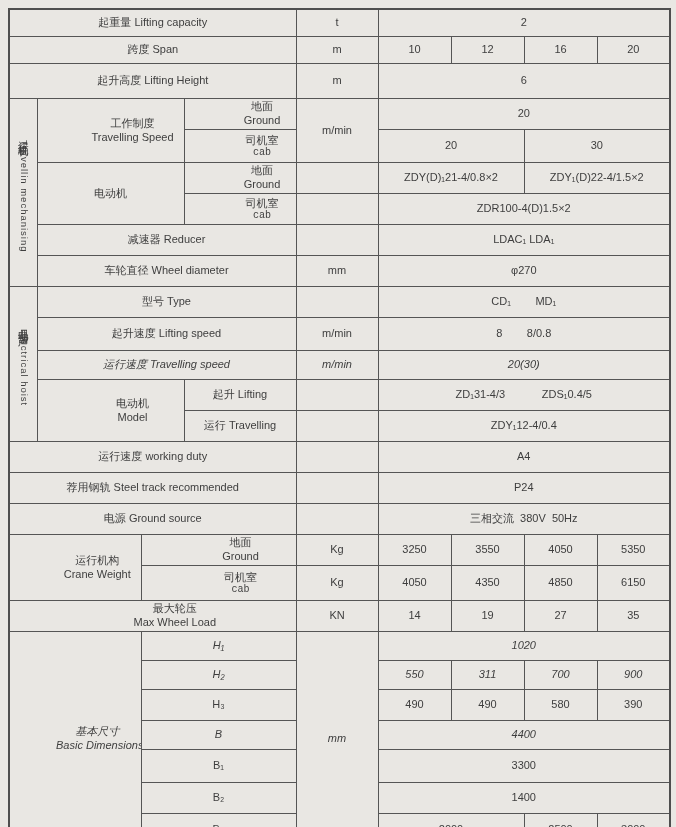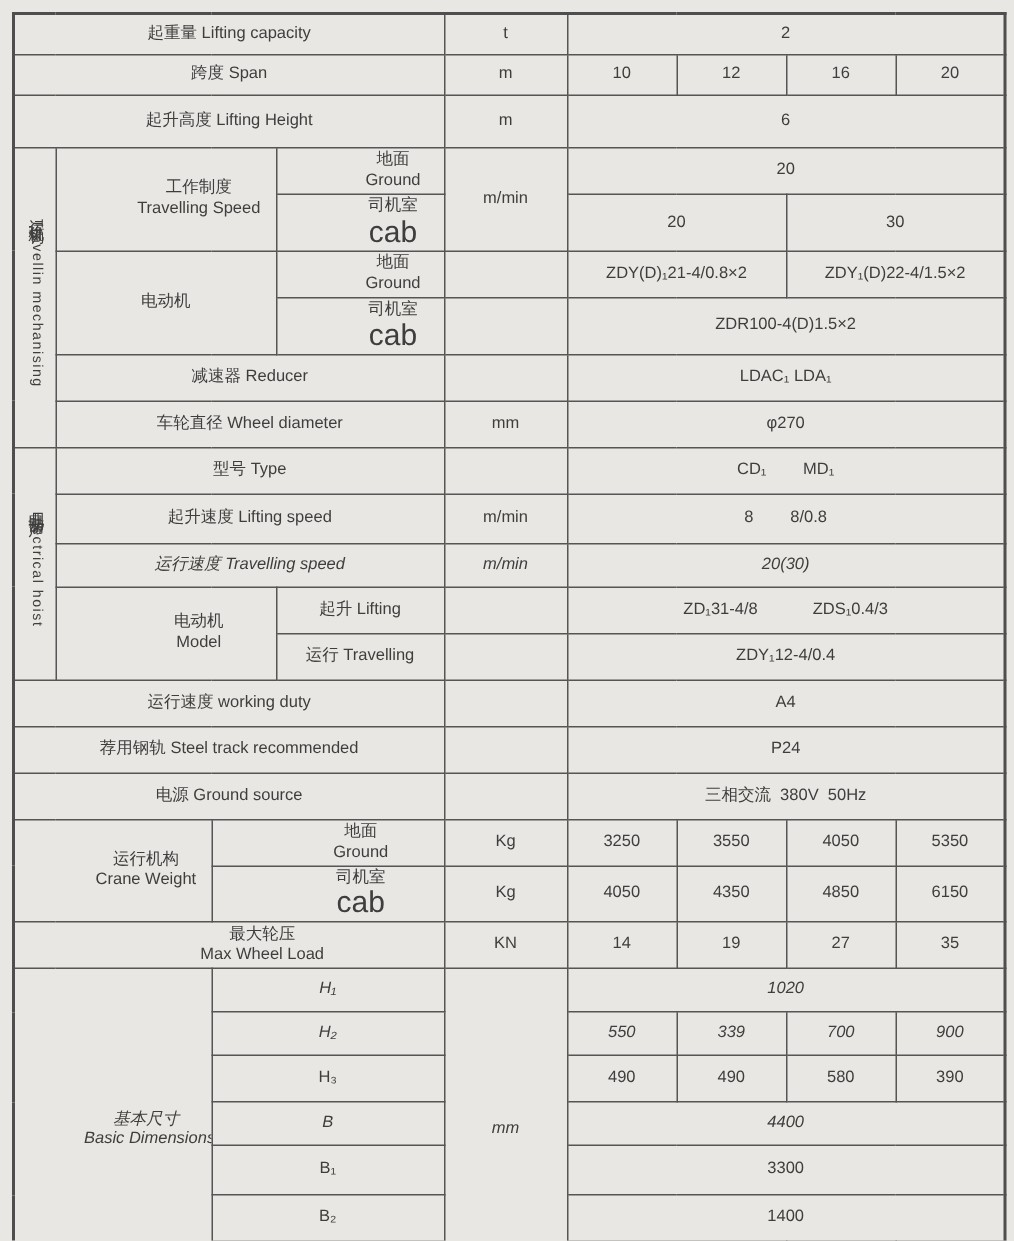--- a/index.html
+++ b/index.html
@@ -22,21 +22,21 @@
     text-align:center;
     vertical-align:middle;
     font-size:11px;
     padding:1px 2px;
     line-height:1.25;
     overflow:hidden;
   }
   td.val{white-space:pre;}
   td.unit{white-space:pre;}
   .two-line div{white-space:nowrap;padding-left:44px;}
-  .cab-en{font-family:Liberation Sans, sans-serif;font-size:20px;line-height:1.05;}
+  .cab-en{font-family:Liberation Mono, monospace;font-size:10px;line-height:1.05;}
   .strip{
     padding:2px 0;
   }
   .vflow{
     writing-mode:vertical-lr;
     margin:0 auto;
     display:block;
     font-size:10.5px;
     letter-spacing:1px;
   }
@@ -165,21 +165,21 @@
     <td colspan="4" class="val">20(30)</td>
   </tr>
 
   <tr class="r30">
     <td rowspan="2" colspan="2" class="two-line">
       <div>电动机</div>
       <div>Model</div>
     </td>
     <td>起升 Lifting</td>
     <td class="unit"></td>
-    <td colspan="4" class="val">ZD₁31-4/8            ZDS₁0.4/3</td>
+    <td colspan="4" class="val">ZD₁31-4/3            ZDS₁0.4/5</td>
   </tr>
 
   <tr class="r30">
     <td>运行 Travelling</td>
     <td class="unit"></td>
     <td colspan="4" class="val">ZDY₁12-4/0.4</td>
   </tr>
 
   <tr class="r30">
     <td colspan="4">运行速度 working duty</td>
@@ -245,21 +245,21 @@
       <div>Basic Dimensions</div>
     </td>
     <td colspan="2">H₁</td>
     <td rowspan="7" class="unit">mm</td>
     <td colspan="4" class="val">1020</td>
   </tr>
 
   <tr class="r28">
     <td colspan="2">H₂</td>
     <td class="val">550</td>
-    <td class="val">339</td>
+    <td class="val">311</td>
     <td class="val">700</td>
     <td class="val">900</td>
   </tr>
 
   <tr class="r30">
     <td colspan="2">H₃</td>
     <td class="val">490</td>
     <td class="val">490</td>
     <td class="val">580</td>
     <td class="val">390</td>

